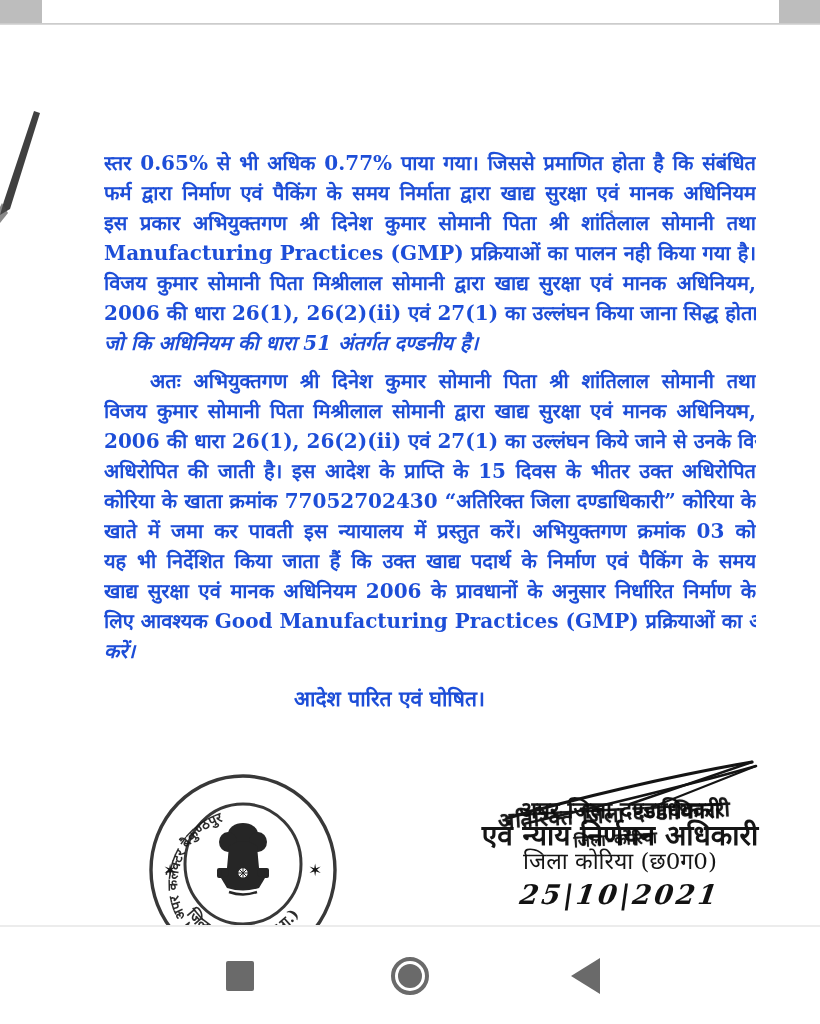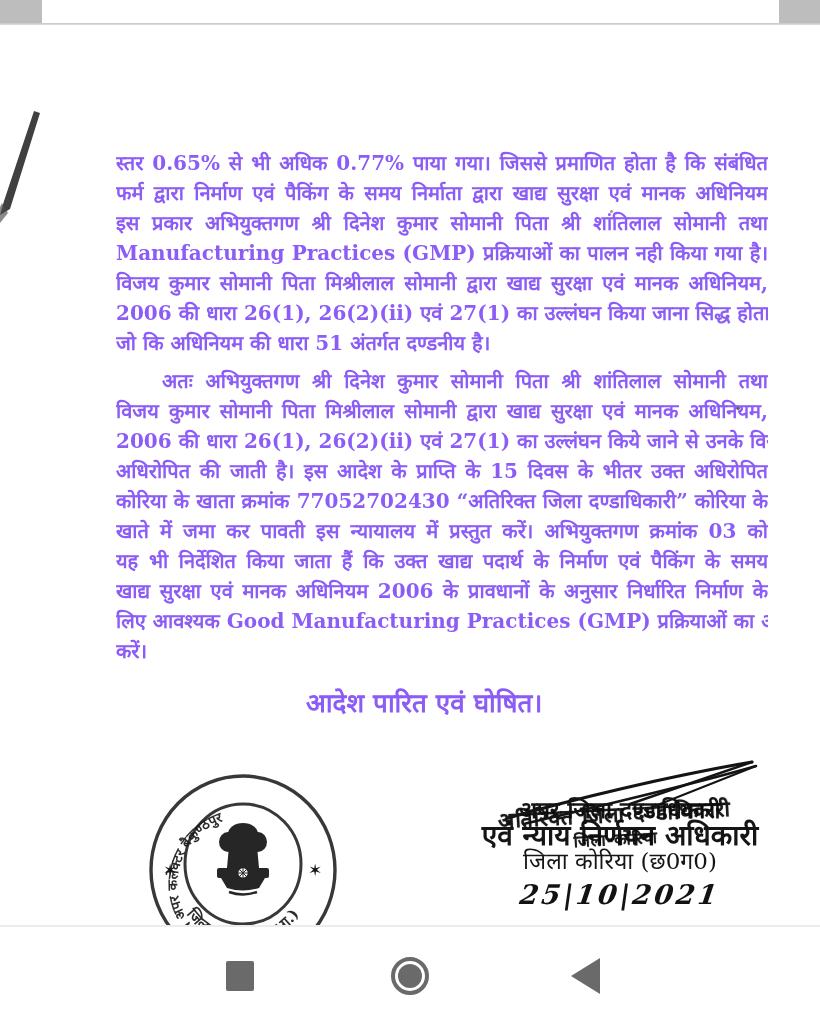--- a/index.html
+++ b/index.html
@@ -6,28 +6,28 @@
   .screen{position:relative;width:820px;height:1024px;background:#ffffff;overflow:hidden;
           font-family:"DejaVu Serif","Liberation Serif",serif;}
   
   .top-bar{position:absolute;top:0;left:0;width:820px;height:24px;background:#bdbdbd;}
   .top-bar-page-edge{position:absolute;top:0;left:42px;width:737px;height:23px;background:#ffffff;}
   .top-bar-shadow{position:absolute;top:23px;left:0;width:820px;height:2px;background:#cfcfcf;opacity:.8;}
   
   .pen-mark{position:absolute;left:0;top:105px;}
   .speck{position:absolute;background:#3a3a3a;border-radius:50%;}
   
-  .doc{position:absolute;left:116px;top:148px;width:652px;color:#8b5cf6;
+  .doc{position:absolute;left:104px;top:148px;width:652px;color:#1d4ed8;
        font-size:20px;font-weight:600;}
   .doc-line{height:30px;line-height:30px;text-align:justify;text-align-last:justify;
             overflow:hidden;white-space:nowrap;}
-  .para .doc-line:last-child{text-align-last:left;}
+  .para .doc-line:last-child{text-align-last:left;font-style:italic;}
   .para2{margin-top:8px;}
   .para2 .doc-line:first-child{text-indent:46px;}
-  .order-line{margin-top:18px;margin-left:190px;font-size:26px;font-weight:600;}
+  .order-line{margin-top:18px;margin-left:190px;font-size:21px;font-weight:600;}
   
   .seal{position:absolute;left:145px;top:772px;}
   
   .sig-block{position:absolute;left:462px;top:796px;width:316px;text-align:center;color:#151515;}
   .sig-line1{font-size:23px;font-weight:700;line-height:27px;}
   .sig-line2{font-size:28px;font-weight:700;line-height:25px;}
   .sig-line3{font-size:23px;font-weight:400;line-height:27px;}
   .sig-date{font-size:27px;font-weight:600;font-style:italic;letter-spacing:3px;
             transform:skewX(-8deg);margin-top:4px;color:#121212;}
   .stamp-overlay{position:absolute;left:455px;top:800px;width:320px;text-align:center;

